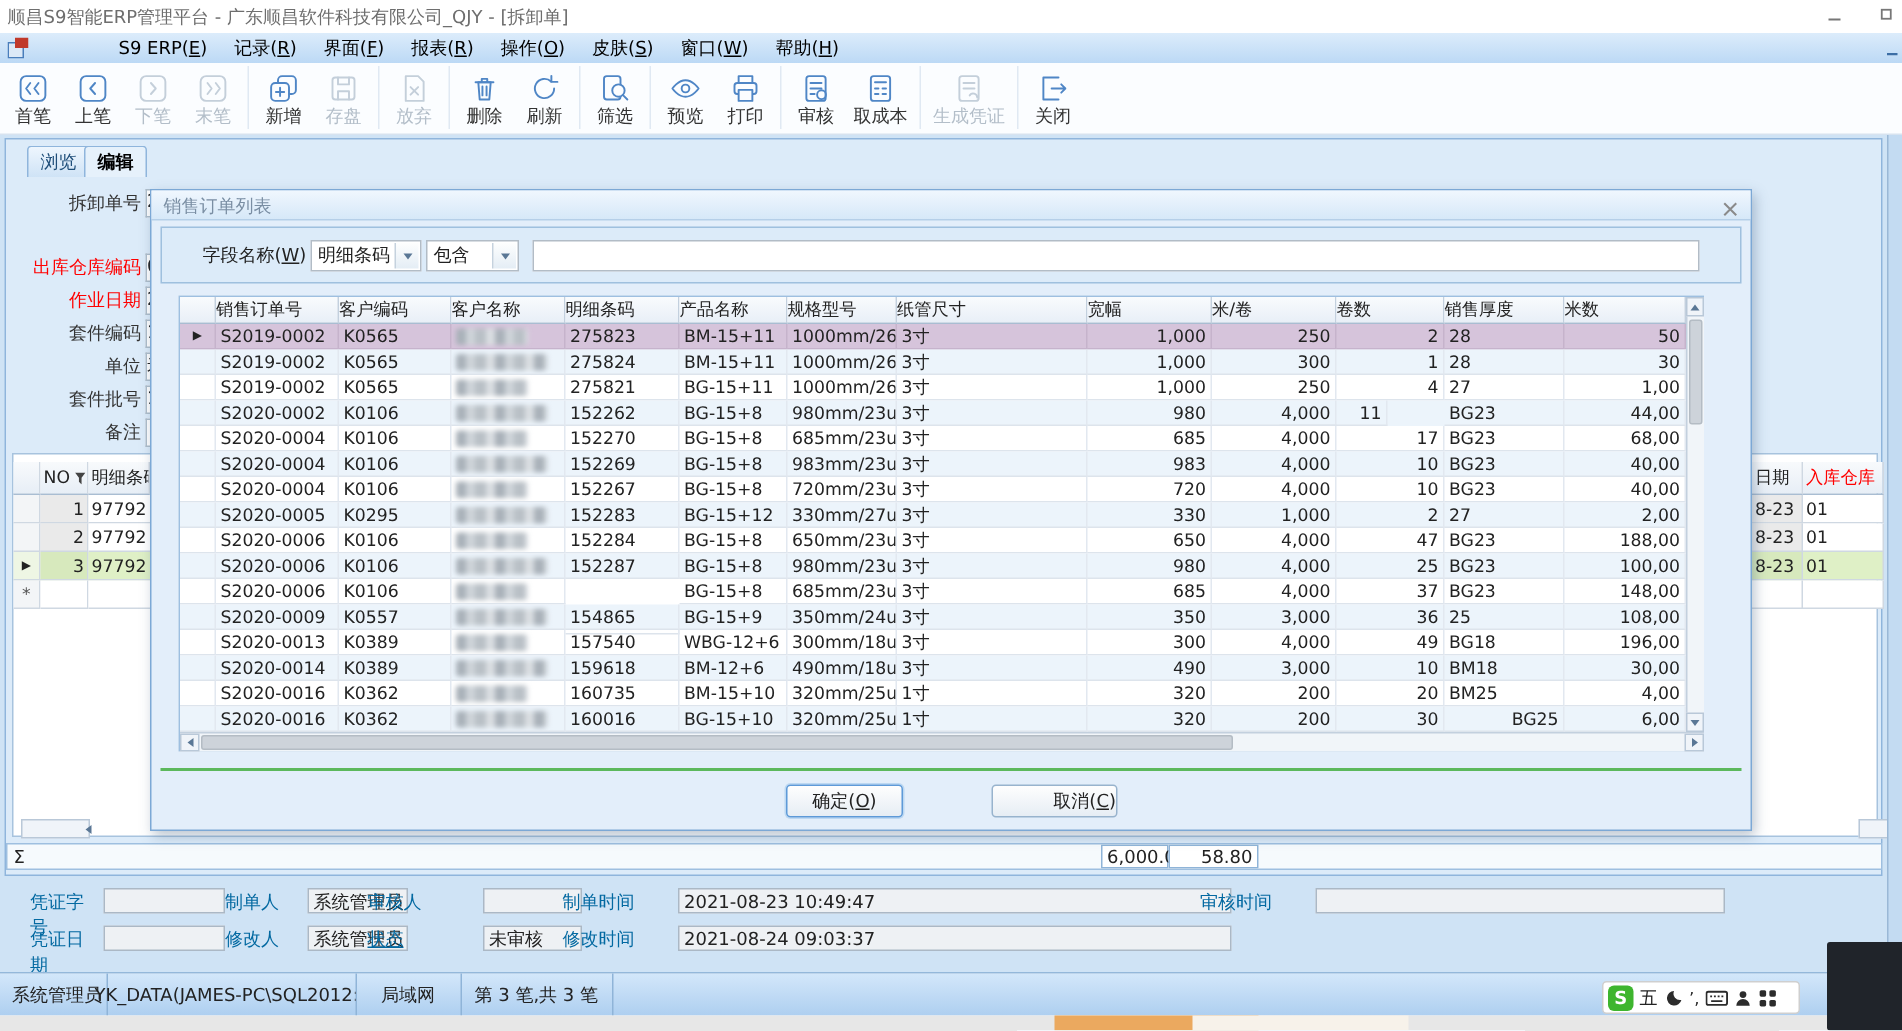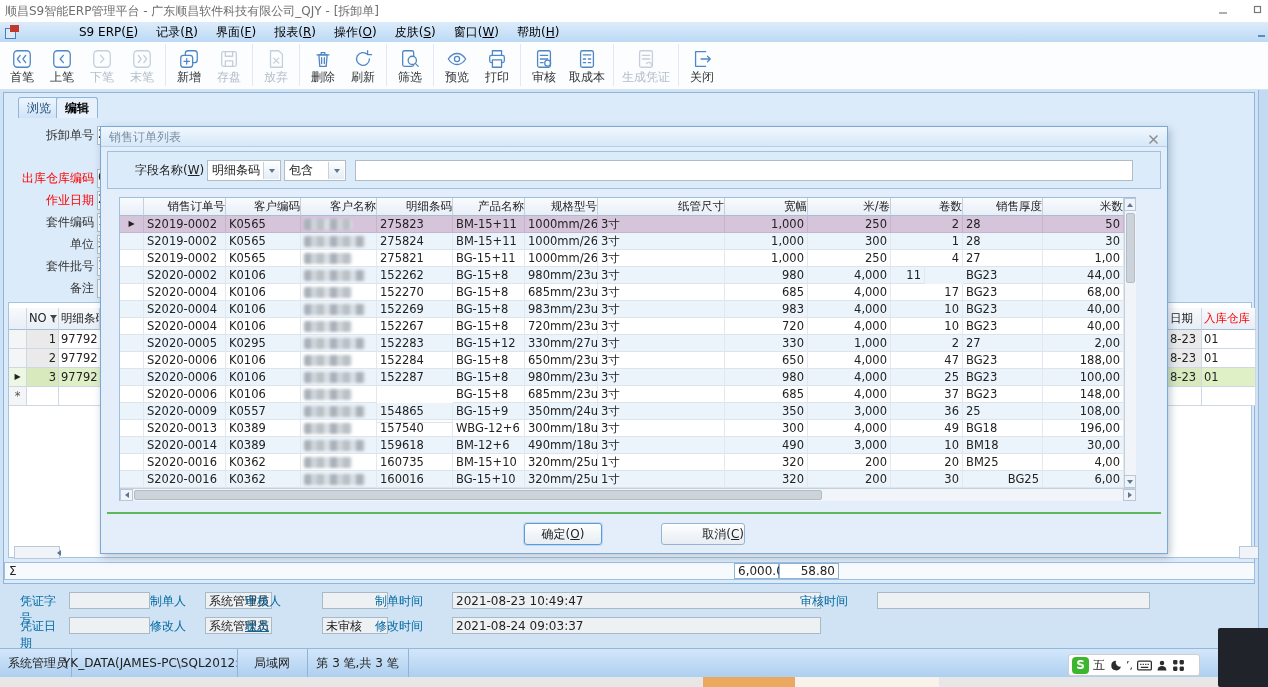--- a/index.html
+++ b/index.html
@@ -53,21 +53,21 @@
   #dlg-title{position:absolute;left:0;top:0;width:100%;height:20px;background:linear-gradient(#f0f7fe,#d6e8f8);border-bottom:1px solid #b5cfe8;color:#7a8ea3;line-height:20px;padding-left:8px;box-sizing:border-box;}
   #filter-box{position:absolute;left:6px;top:24px;width:1054px;height:38px;border:1px solid #9fc0de;background:#dcebf9;box-sizing:border-box;}
   .combo{position:absolute;height:21px;background:#fff;border:1px solid #b2bcc6;box-sizing:border-box;line-height:19px;padding:0 18px 0 4px;}
   .combo .carr{position:absolute;right:1px;top:1px;bottom:1px;width:15px;background:linear-gradient(#fdfefe,#e4edf5);border-left:1px solid #c5d2de;display:flex;align-items:center;justify-content:center;}
   .tri-dn{width:0;height:0;border-left:3.5px solid transparent;border-right:3.5px solid transparent;border-top:4px solid #5a7795;}
   .tri-up{width:0;height:0;border-left:3.5px solid transparent;border-right:3.5px solid transparent;border-bottom:4px solid #5a7795;}
   .tri-lf{width:0;height:0;border-top:3.5px solid transparent;border-bottom:3.5px solid transparent;border-right:4px solid #5a7795;}
   .tri-rt{width:0;height:0;border-top:3.5px solid transparent;border-bottom:3.5px solid transparent;border-left:4px solid #5a7795;}
   #filter-input{position:absolute;left:247px;top:8px;width:778px;height:21px;background:#fff;border:1px solid #b2bcc6;box-sizing:border-box;}
   #dtable{position:absolute;left:18px;top:70px;width:1017px;height:304px;background:#fff;border:1px solid #9ebfe0;box-sizing:border-box;font-size:11.5px;}
-  .hcell{position:absolute;top:0;height:18px;line-height:17px;text-align:right;background:linear-gradient(#f9fbfd,#e8eff7);border-right:1px solid #c3d0de;border-bottom:1px solid #a9bdd2;box-sizing:border-box;overflow:hidden;white-space:nowrap;}
+  .hcell{position:absolute;top:0;height:18px;line-height:17px;text-align:left;background:linear-gradient(#f9fbfd,#e8eff7);border-right:1px solid #c3d0de;border-bottom:1px solid #a9bdd2;box-sizing:border-box;overflow:hidden;white-space:nowrap;}
   .dcell{position:absolute;height:17px;line-height:16px;border-right:1px solid #e2e8f0;border-bottom:1px solid #dde4ec;box-sizing:border-box;overflow:hidden;white-space:nowrap;padding:0 3px;}
   .drow{position:absolute;left:0;width:1004px;height:17px;}
   .drow.alt{background:#ecf4fb;}
   .drow.sel{background:#d6c4db;}
   .drow.sel .dcell{border-right-color:#c6b3cc;border-bottom-color:#c6b3cc;}
   .blurb{height:11px;margin-top:3px;border-radius:2px;filter:blur(1.6px);
          background:repeating-linear-gradient(90deg,#a9b1b9 0 7px,#ced4d9 7px 13px,#b9c0c6 13px 20px,#dadee2 20px 26px);}
   #vscroll{position:absolute;left:1004px;top:0;width:12px;height:290px;background:#f1f5f9;border-left:1px solid #c3d0de;box-sizing:border-box;}
   #hscroll{position:absolute;left:0;top:290px;width:1016px;height:13px;background:#f1f5f9;border-top:1px solid #c3d0de;box-sizing:border-box;}
   .thumb{position:absolute;background:#cdd3da;border:1px solid #b4bcc4;border-radius:2px;box-sizing:border-box;}

